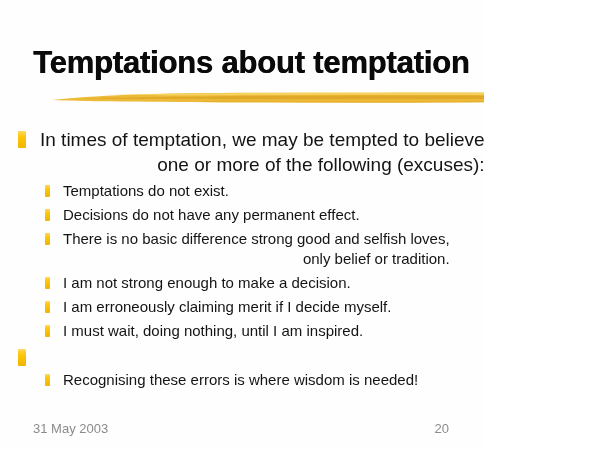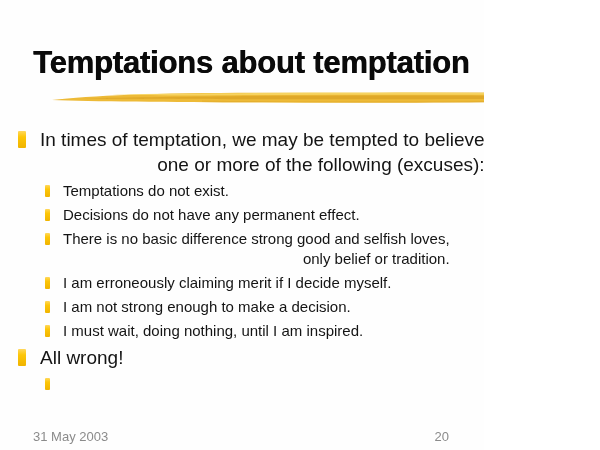--- a/index.html
+++ b/index.html
@@ -57,21 +57,20 @@
   .footer {
     position: absolute;
     left: 33px;
     right: 35px;
     top: 421px;
     display: flex;
     justify-content: space-between;
     font-size: 13px;
     line-height: 16px;
     color: var(--footer-gray);
-    margin-top: 8px;
   }
 </style>
 </head>
 <body>
 
 <div class="slide">
 
   <h1 class="title">Temptations about temptation</h1>
 
   <svg class="swoosh" viewBox="0 0 548 22" preserveAspectRatio="none" aria-hidden="true">
@@ -95,36 +94,36 @@
         <span class="bullet"></span>
         <span class="txt">Decisions do not have any permanent effect.</span>
       </div>
       <div class="item lvl2">
         <span class="bullet"></span>
         <span class="txt">There is no basic difference strong good and selfish loves,
 only belief or tradition.</span>
       </div>
       <div class="item lvl2">
         <span class="bullet"></span>
-        <span class="txt">I am erroneously claiming merit if I decide myself.</span>
+        <span class="txt">I am not strong enough to make a decision.</span>
       </div>
       <div class="item lvl2">
         <span class="bullet"></span>
-        <span class="txt">I am not strong enough to make a decision.</span>
+        <span class="txt">I am erroneously claiming merit if I decide myself.</span>
       </div>
       <div class="item lvl2">
         <span class="bullet"></span>
         <span class="txt">I must wait, doing nothing, until I am inspired.</span>
       </div>
       <div class="item lvl1">
         <span class="bullet"></span>
-        <span class="txt">All wrong!</span>
       </div>
       <div class="item lvl2">
         <span class="bullet"></span>
+        <span class="txt">Recognising these errors is where wisdom is needed!</span>
       </div>
     </div>
 
   <div class="footer">
     <span>31 May 2003</span>
     <span>20</span>
   </div>
 
 </div>
 

